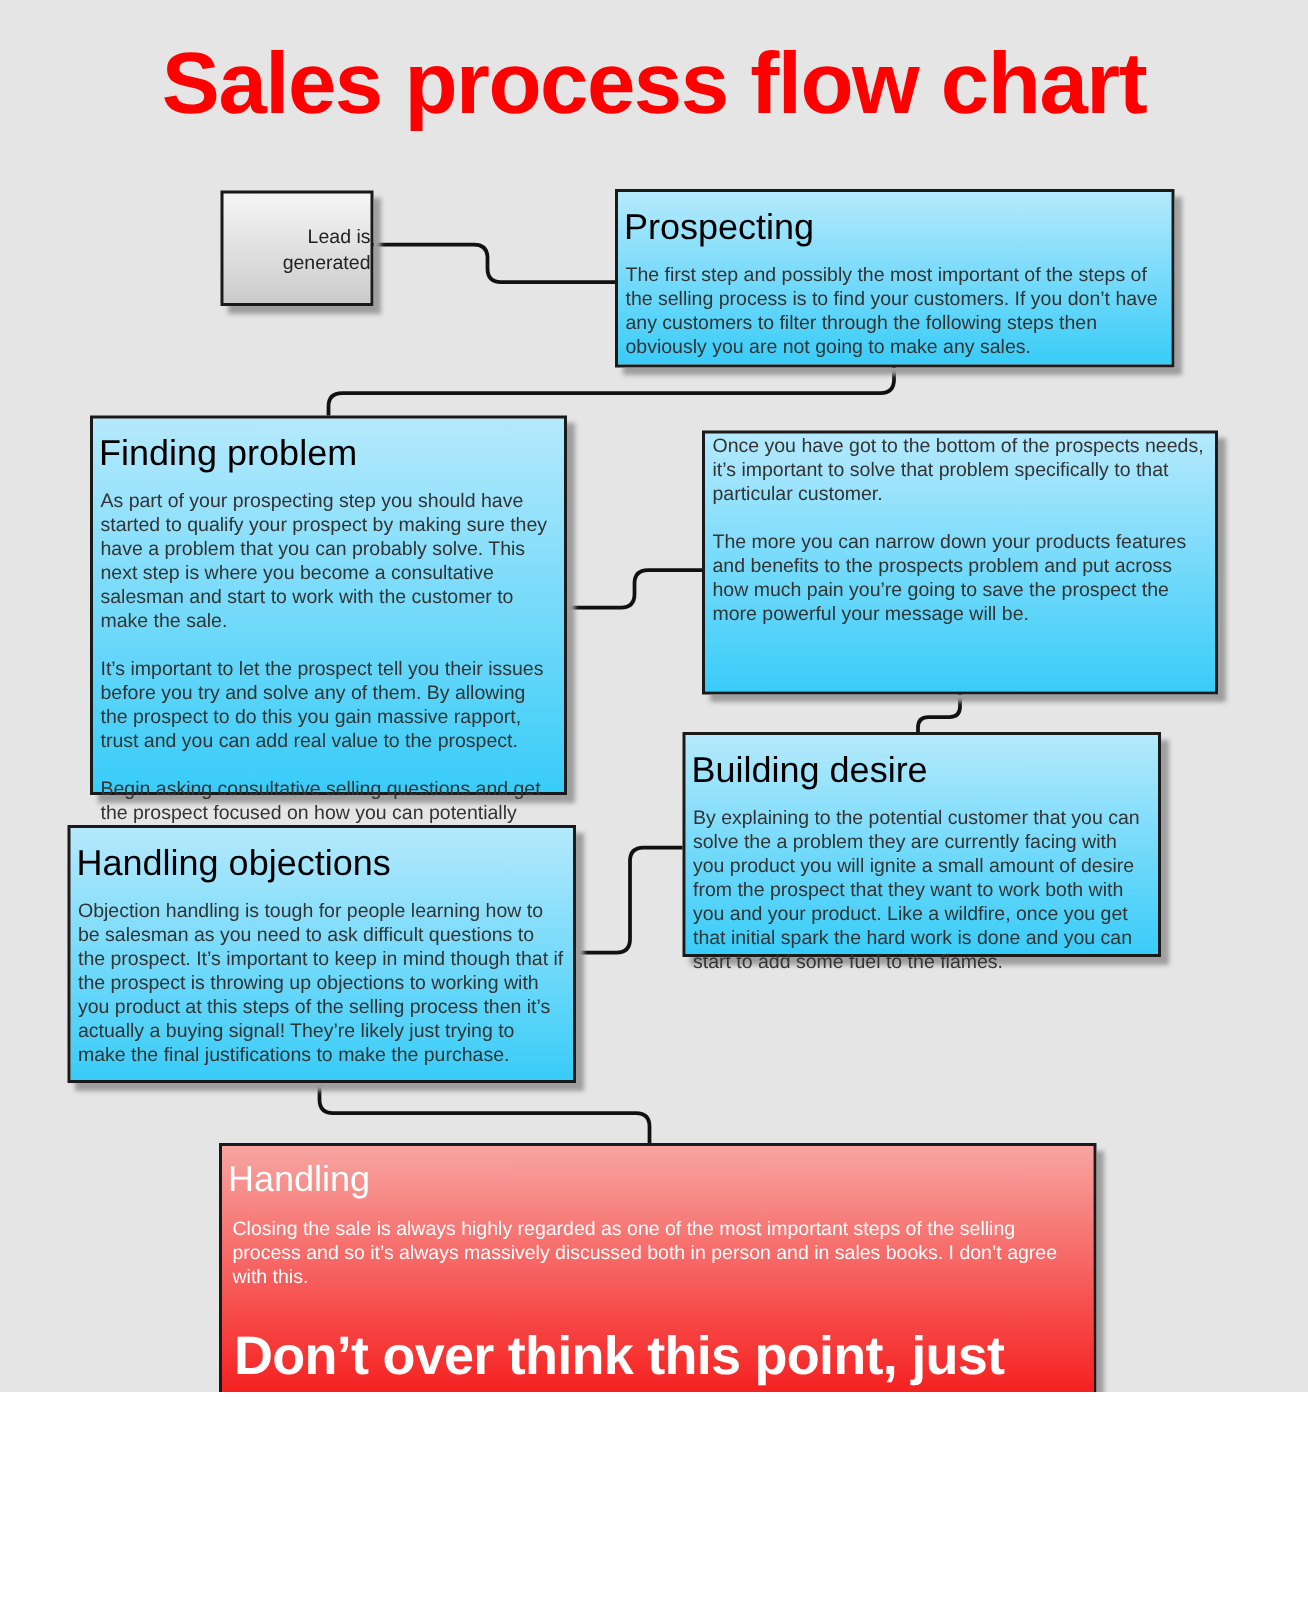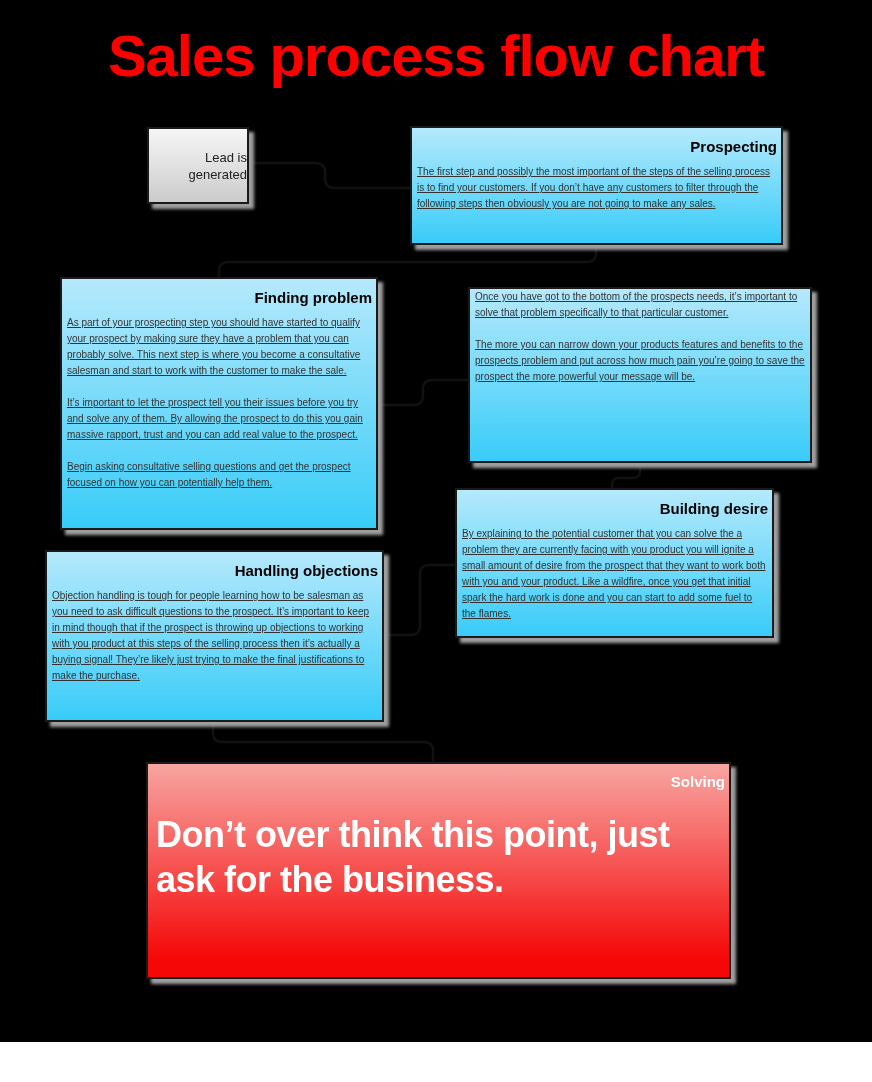--- a/index.html
+++ b/index.html
@@ -1,38 +1,38 @@
 <!DOCTYPE html>
 <html><head>
 <meta charset="utf-8">
 <style>
   html,body{margin:0;padding:0;background:#ffffff;}
   .canvas{
-    position:relative;width:872px;height:1042px;background:#000000;overflow:hidden;
+    position:relative;width:872px;height:928px;background:#e5e5e5;overflow:hidden;
     font-family:"Liberation Sans","DejaVu Sans",sans-serif;
   }
   .title{
     position:absolute;top:22px;left:0;width:872px;margin:0;
     text-align:center;color:#ff0000;font-size:58px;font-weight:bold;letter-spacing:-1px;
   }
   .wires{position:absolute;left:0;top:0;}
   .wires path{fill:none;stroke:#111111;stroke-width:2.5px;}
   .node{
     position:absolute;box-sizing:border-box;border:2px solid #1a1a1a;
     box-shadow:5px 5px 3px #9e9e9e;
   }
   .node.blue{background:linear-gradient(180deg,#b5e9fc 0%,#38ccf8 100%);}
   .node.gray{background:linear-gradient(180deg,#f6f6f6 0%,#cbcbcb 100%);
     display:flex;align-items:center;justify-content:center;text-align:right;}
   .node.red{background:linear-gradient(180deg,#f7a5a1 0%,#f50707 92%);}
   .node h2{
-    margin:10px 4px 9px;text-align:right;font-size:15px;font-weight:bold;color:#000000;
+    margin:10px 4px 9px;text-align:left;font-size:24px;font-weight:normal;color:#000000;
   }
   .node p{
-    margin:0 5px 16px;font-size:10px;line-height:16px;color:#333333;text-decoration:underline;
+    margin:0 5px 16px;font-size:13px;line-height:16px;color:#333333;
   }
   .lead-label{font-size:13px;line-height:17px;color:#222222;}
   .node-lead{left:147px;top:127px;width:102px;height:77px;}
   .node-prospecting{left:410px;top:126px;width:373px;height:119px;}
   .node-finding{left:60px;top:277px;width:318px;height:253px;}
   .node-solving{left:468px;top:287px;width:344px;height:176px;}
   .node-building{left:455px;top:488px;width:319px;height:150px;}
   .node-handling{left:45px;top:550px;width:339px;height:172px;}
   .node-closing{left:146px;top:762px;width:585px;height:217px;}
   .node.red h2{color:#ffffff;margin:9px 4px 10px;}
@@ -83,17 +83,18 @@
     <h2>Building desire</h2>
     <p>By explaining to the potential customer that you can solve the a problem they are currently facing with you product you will ignite a small amount of desire from the prospect that they want to work both with you and your product. Like a wildfire, once you get that initial spark the hard work is done and you can start to add some fuel to the flames.</p>
   </div>
 
   <div class="node blue node-handling">
     <h2>Handling objections</h2>
     <p>Objection handling is tough for people learning how to be salesman as you need to ask difficult questions to the prospect. It’s important to keep in mind though that if the prospect is throwing up objections to working with you product at this steps of the selling process then it’s actually a buying signal! They’re likely just trying to make the final justifications to make the purchase.</p>
   </div>
 
   <div class="node red node-closing">
-    <h2>Solving</h2>
+    <h2>Handling</h2>
+    <p>Closing the sale is always highly regarded as one of the most important steps of the selling process and so it’s always massively discussed both in person and in sales books. I don’t agree with this.</p>
     <div class="emphasis">Don’t over think this point, just ask for the business.</div>
   </div>
 
 </div>
 
 </body></html>

